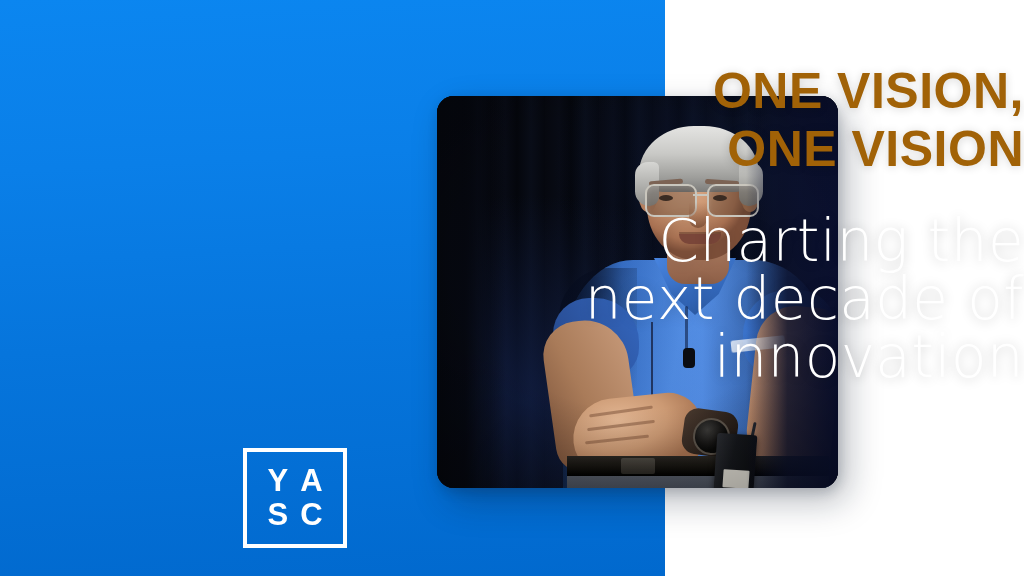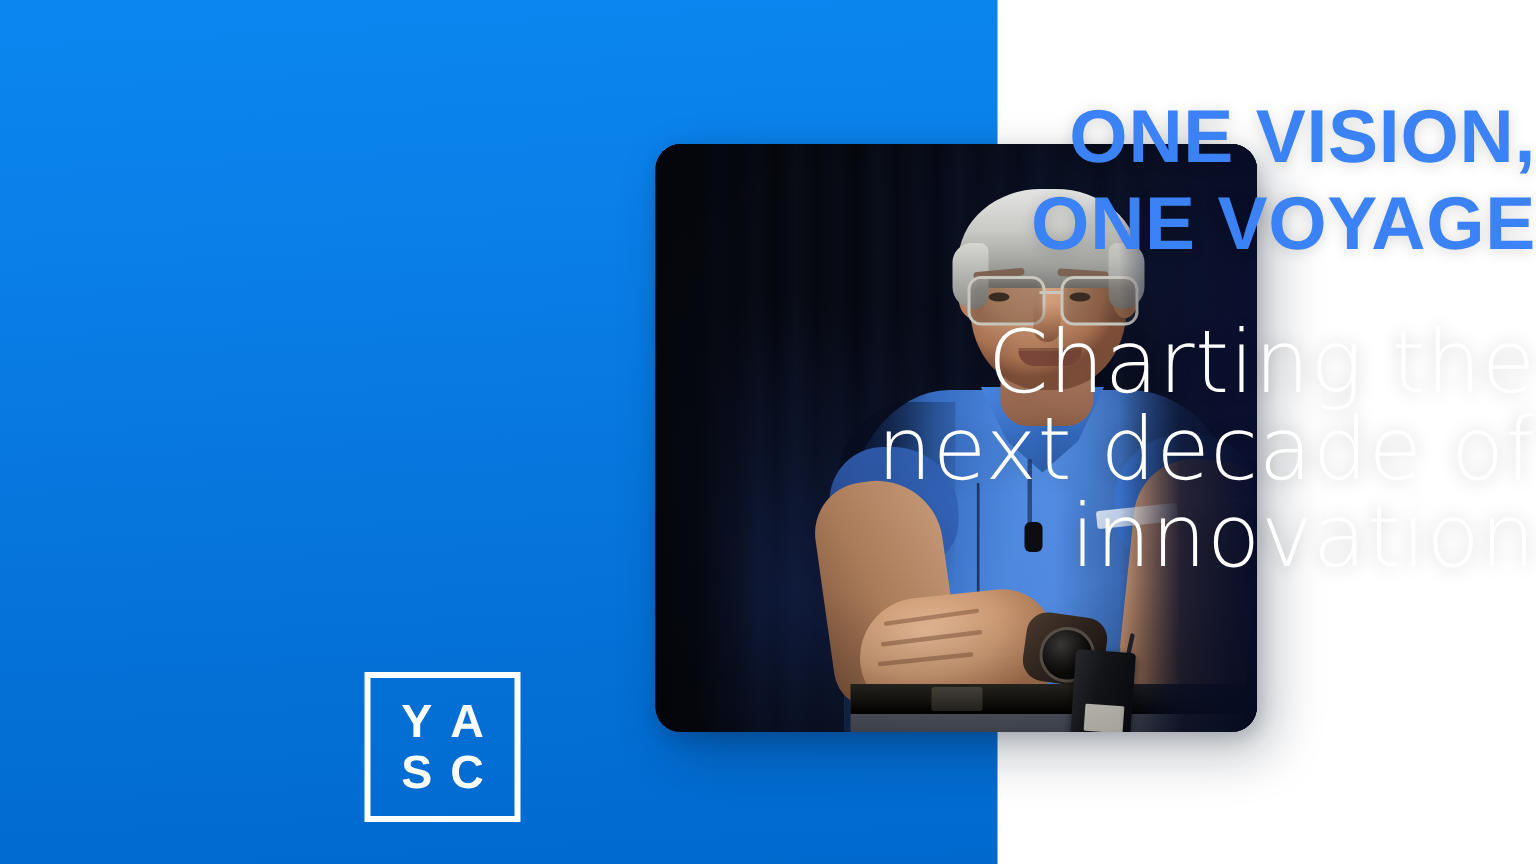--- a/index.html
+++ b/index.html
@@ -457,21 +457,21 @@
     height: 26px;
     background: #26282d;
     border-radius: 2px;
     transform: rotate(12deg);
   }
   .title {
     position: absolute;
     right: 0;
     top: 62px;
     width: 620px;
-    color: #3b82f6;
+    color: #a16207;
     font-family: "Liberation Sans", sans-serif;
     font-weight: bold;
     font-size: 50px;
     line-height: 58px;
     letter-spacing: 0.5px;
     text-align: right;
     text-shadow: 0 1px 10px rgba(0,0,0,0.16);
   }
   .title .line { display: block; white-space: nowrap; }
 
@@ -576,21 +576,21 @@
       </div>
 
       <div class="curtain-left"></div>
       <div class="curtain-right"></div>
       <div class="stage-vignette"></div>
     </div>
   </div>
 
   <div class="title">
     <span class="line">ONE VISION,</span>
-    <span class="line">ONE VOYAGE</span>
+    <span class="line">ONE VISION</span>
   </div>
 
   <div class="subtitle">
     <span class="line">Charting the</span>
     <span class="line">next decade of</span>
     <span class="line">innovation</span>
   </div>
 
   <div class="logo">
     <div class="logo-row">

